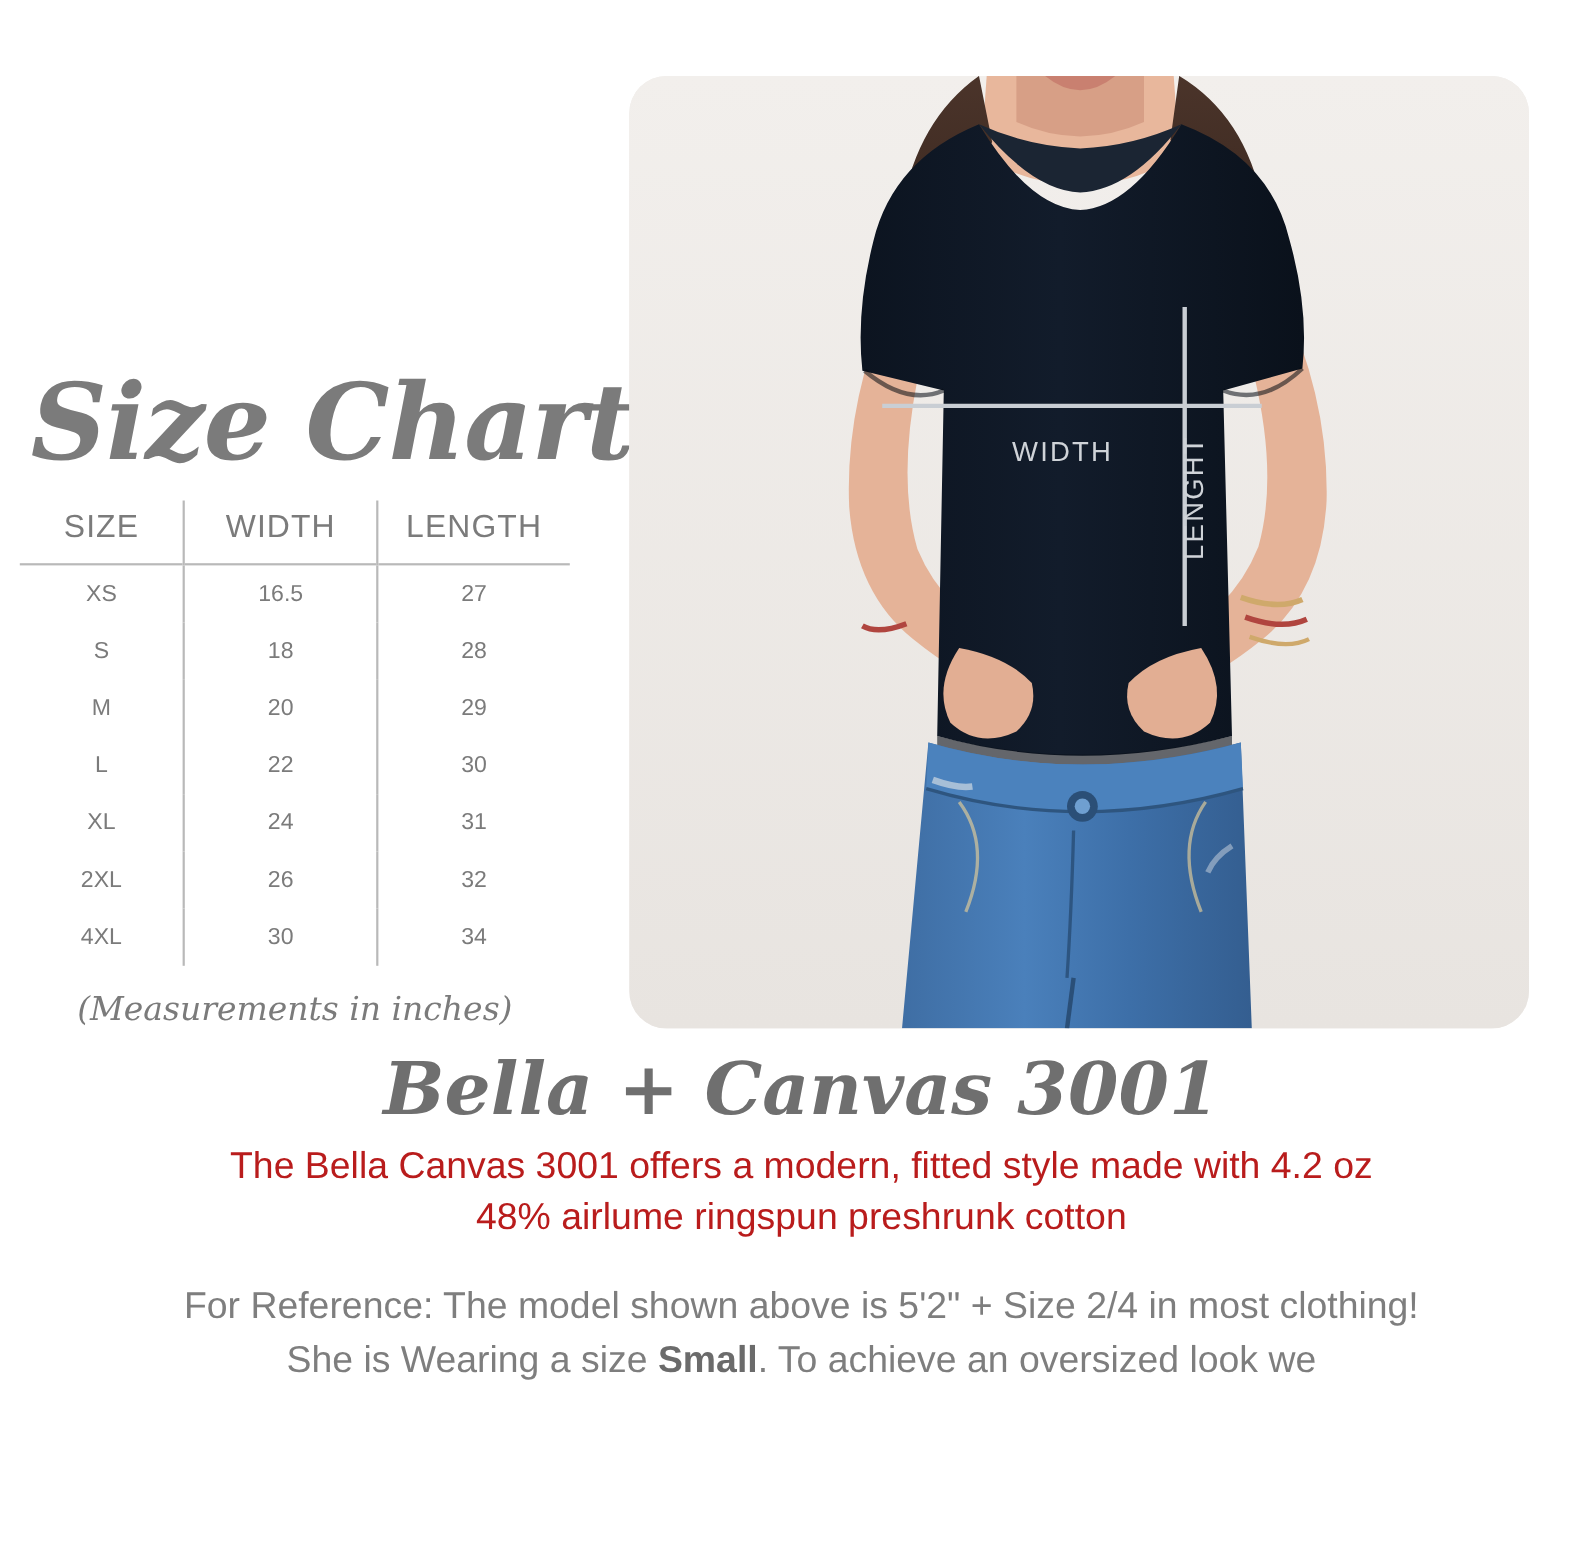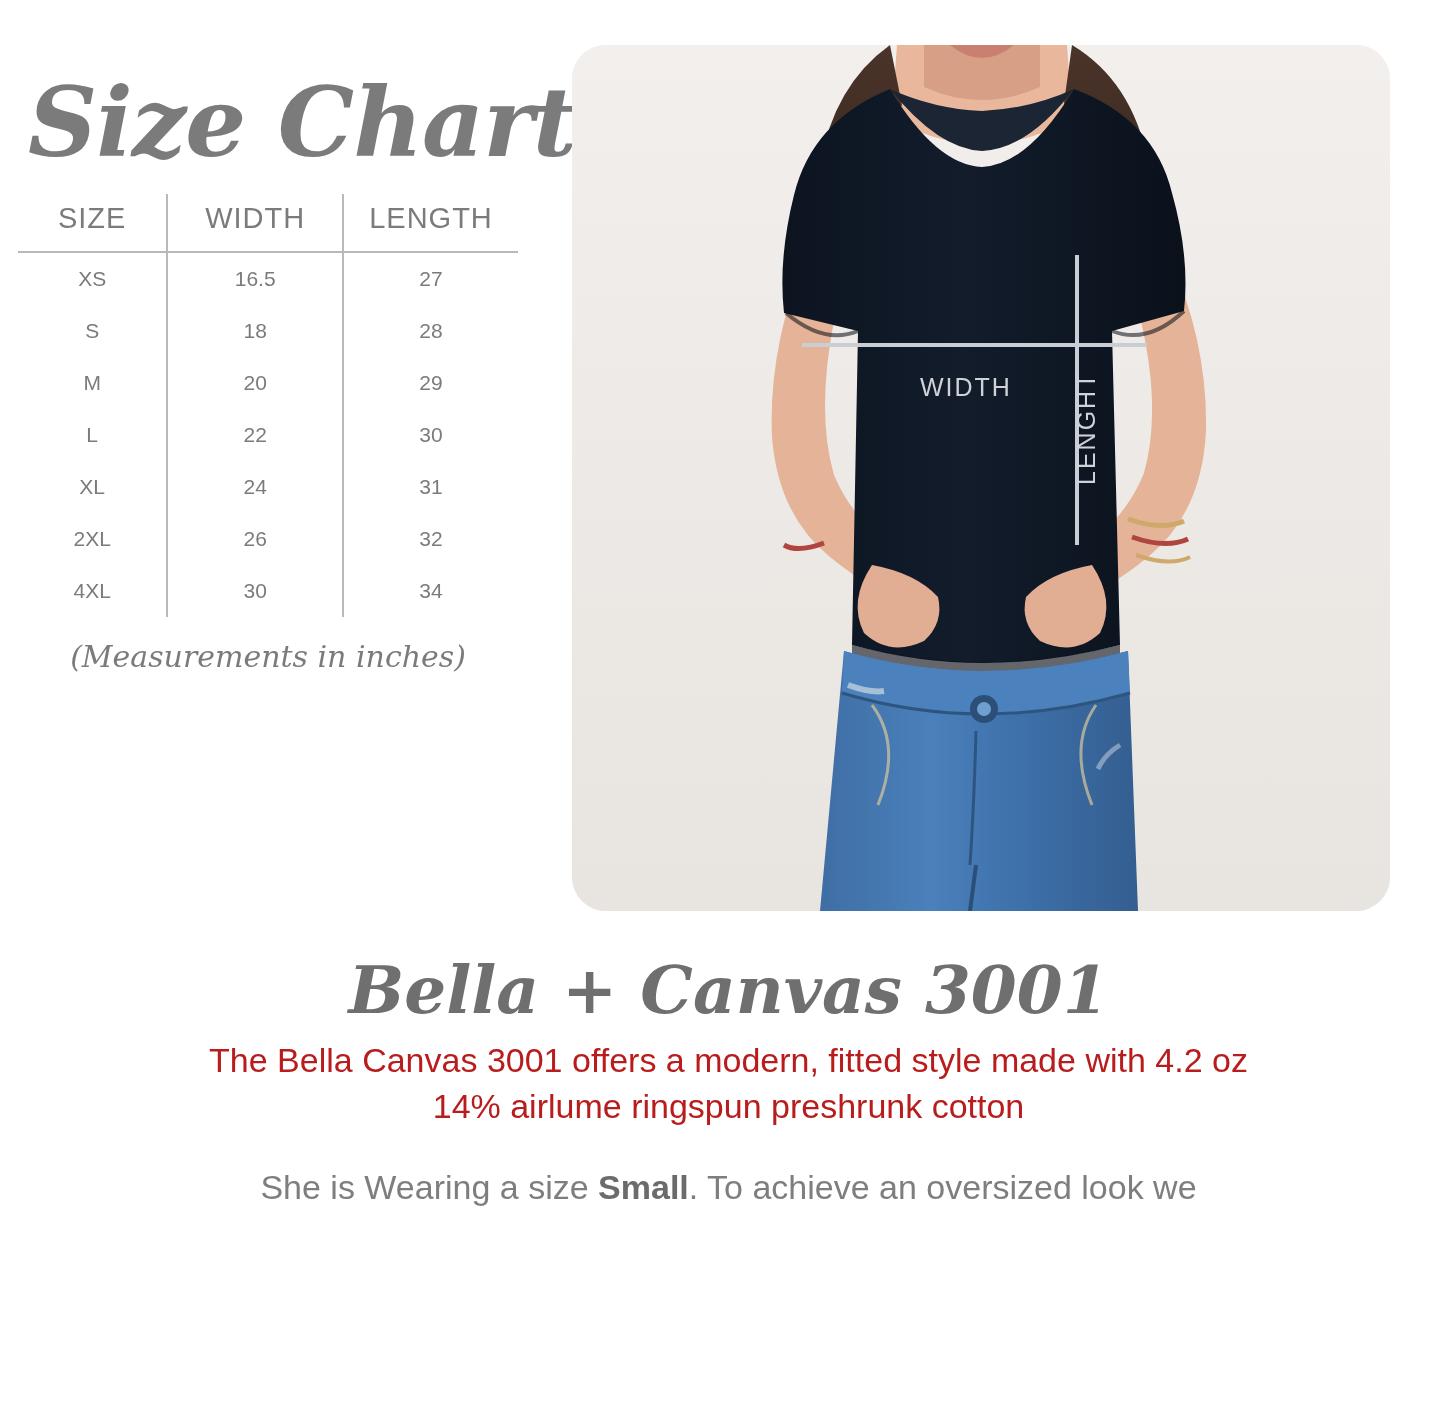--- a/index.html
+++ b/index.html
@@ -16,20 +16,21 @@
     position: relative;
   }
 
   
   .top {
     display: flex;
     flex-direction: row;
     width: 1445px;
     height: 935px;
     box-sizing: border-box;
+    align-items: flex-end;
   }
 
   
   .chart-pane {
     width: 560px;
     padding: 0;
     box-sizing: border-box;
     position: relative;
   }
   .chart-title {
@@ -290,20 +291,21 @@
       <div class="meas-label meas-width-label">WIDTH</div>
       <div class="meas-label meas-length-label">LENGHT</div>
     </div>
   </div>
 </div>
 
 <div class="bottom">
   <div class="brand-title">Bella + Canvas 3001</div>
   <div class="desc">
     <div>The Bella Canvas 3001 offers a modern, fitted style made with 4.2 oz</div>
-    <div>14% airlume ringspun preshrunk cotton</div>
+    <div>48% airlume ringspun preshrunk cotton</div>
   </div>
   <div class="reference">
+    <div>For Reference: The model shown above is 5'2" + Size 2/4 in most clothing!</div>
     <div>
       <span>She is Wearing a size </span><b>Small</b><span>. To achieve an oversized look we</span>
     </div>
   </div>
 </div>
 
 </body></html>

